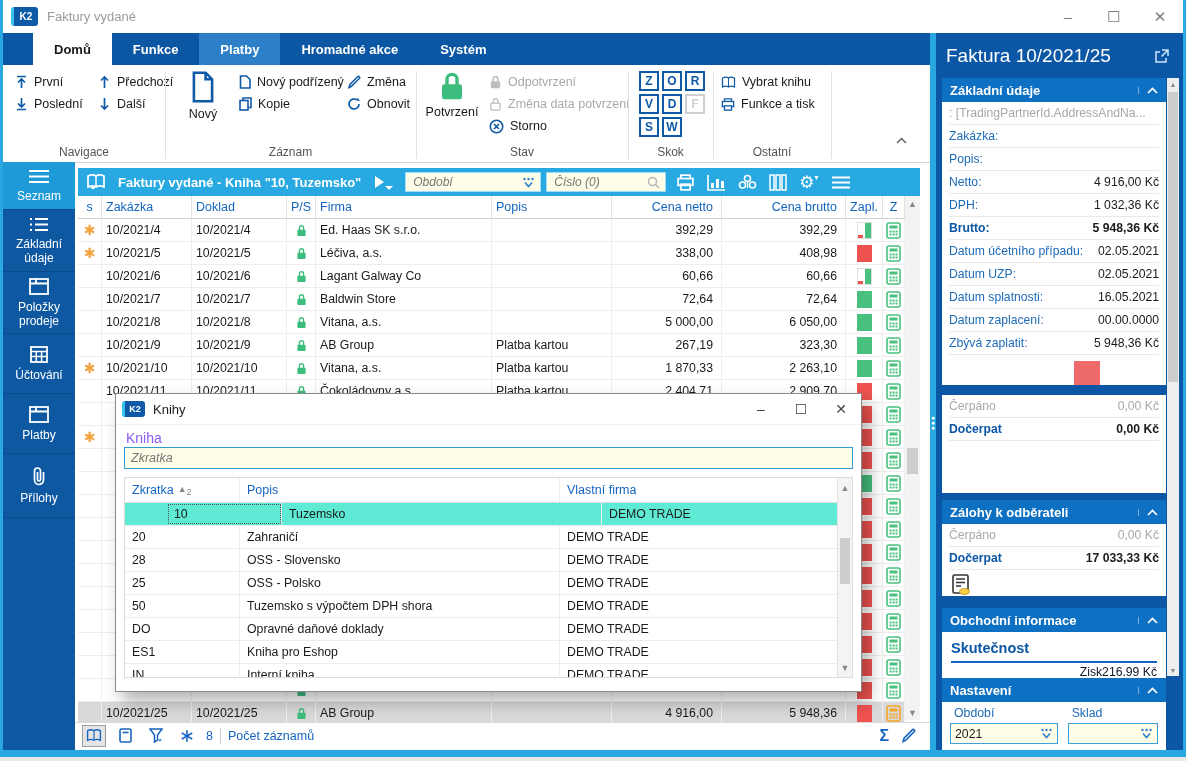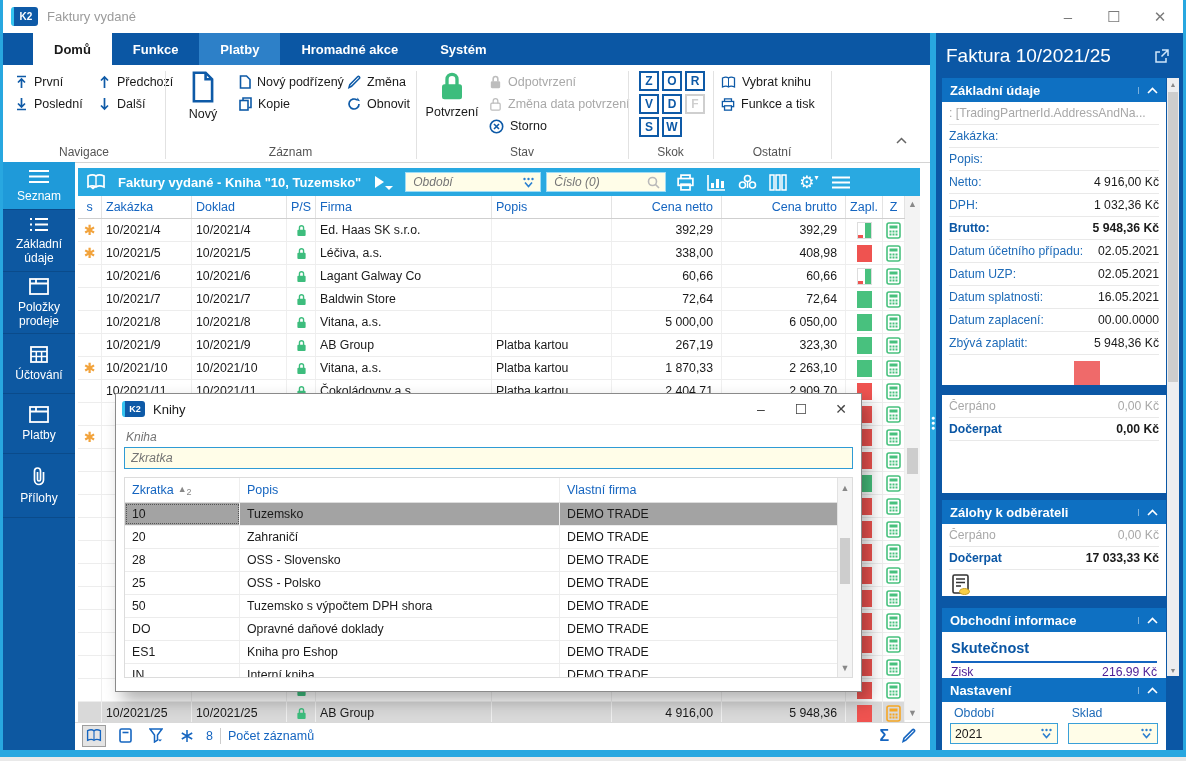--- a/index.html
+++ b/index.html
@@ -95,30 +95,30 @@
   .sum{font-size:16px;font-weight:bold;color:#1565c0;}
 
   
   .modal{position:absolute;left:115px;top:393px;width:745px;height:297px;background:#fff;border:1px solid #8a8a8a;
          box-shadow:7px 9px 16px rgba(0,0,0,.3);z-index:20;}
   .mtitle{height:30px;display:flex;align-items:center;border-bottom:1px solid #f0f0f0;}
   .mtitle .k2logo{margin-left:6px;}
   .mname{margin-left:8px;font-size:13px;color:#1a1a1a;}
   .mctrl{margin-left:auto;display:flex;}
   .mbtn{width:40px;height:30px;display:flex;align-items:center;justify-content:center;color:#444;font-size:14px;}
-  .mlabel{position:absolute;left:10px;top:36px;color:#737373;font-size:12px;font-style:italic;}
+  .mlabel{position:absolute;left:10px;top:36px;color:#8b5cf6;font-size:14px;}
   .minput{position:absolute;left:8px;top:53px;width:729px;height:22px;background:#fffde8;border:1px solid #2f9bd5;box-sizing:border-box;}
   .minput input{width:100%;height:100%;border:0;background:transparent;outline:none;padding:0 6px;box-sizing:border-box;
                 font:italic 12.5px "Liberation Sans",sans-serif;color:#999;}
   .mtable{position:absolute;left:8px;top:83px;width:729px;height:201px;border:1px solid #dcdcdc;box-sizing:border-box;overflow:hidden;}
   .mhead,.mrow{display:grid;grid-template-columns:115px 320px 1fr;height:22px;align-items:center;}
   .mhead{height:24px;color:#1565c0;border-bottom:1px solid #ddd;}
   .mc{height:100%;display:flex;align-items:center;padding:0 7px;box-sizing:border-box;border-right:1px solid #eee;overflow:hidden;white-space:nowrap;}
   .mrow{border-bottom:1px solid #ececec;font-size:12.3px;}
-  .mrow.sel{background:#a3a3a3;}
+  .mrow.sel{background:#5eead4;padding-left:42px;}
   .mrow.sel .mc:first-child{outline:1px dotted #555;outline-offset:-2px;}
   .msort{font-size:9px;color:#888;margin-left:4px;}
   .msort .n{font-size:9px;vertical-align:sub;}
   .mscroll{position:absolute;right:0;top:0;width:14px;height:199px;background:#f4f4f4;border-left:1px solid #e2e2e2;}
 
   
   .panel{position:absolute;left:930px;top:33px;width:253px;height:717px;background:#0b57a5;z-index:10;}
   .psep{position:absolute;left:0;top:0;width:6px;height:717px;background:#28a7e0;}
   .pdots{position:absolute;left:1px;top:382px;width:4px;color:#fff;font-size:7px;line-height:5px;text-align:center;}
   .ptitle{position:absolute;left:16px;top:12px;color:#fff;font-size:19px;display:flex;align-items:center;}
@@ -129,21 +129,21 @@
   .prow{display:flex;justify-content:space-between;align-items:center;height:22px;border-bottom:1px solid #e9e9e9;
         margin:0 7px;font-size:12.2px;white-space:nowrap;overflow:hidden;}
   .prow .pl{color:#1e6bb8;overflow:hidden;text-overflow:ellipsis;}
   .prow .pv{color:#1a1a1a;margin-left:6px;}
   .prow.muted .pl,.prow.muted .pv{color:#a8a8a8;}
   .prow.bold .pl{font-weight:bold;color:#0b57a5;}
   .prow.bold .pv{font-weight:bold;}
   .redsq{width:26px;height:26px;background:#ef6a6a;margin:6px 0 0 132px;}
   .skut{margin:8px 9px 0 9px;color:#0b57a5;font-weight:bold;font-size:14.5px;}
   .skutline{margin:5px 9px 0 9px;height:2px;background:#1565c0;}
-  .clip{height:11px;overflow:hidden;margin:2px 9px 0 9px;display:flex;justify-content:space-between;color:#4c1d95;font-size:12.2px;}
+  .clip{height:11px;overflow:hidden;margin:2px 9px 0 9px;display:flex;justify-content:flex-end;color:#0f172a;font-size:12.2px;}
   .nast{display:flex;gap:10px;padding:4px 8px 0 8px;}
   .nfield{display:flex;flex-direction:column;gap:3px;}
   .nfield .nl{color:#1e6bb8;font-size:12.3px;padding-left:4px;}
   .combo{height:21px;background:#fffde8;border:1px solid #3aa0d8;display:flex;align-items:center;justify-content:space-between;
          padding:0 4px;box-sizing:border-box;font-size:12.3px;color:#1a1a1a;}
   .pscroll{position:absolute;right:4px;top:45px;width:12px;height:598px;background:#edeef0;}
 
   .greentxt{color:#3dbd7d;}
 </style>
 </head>

